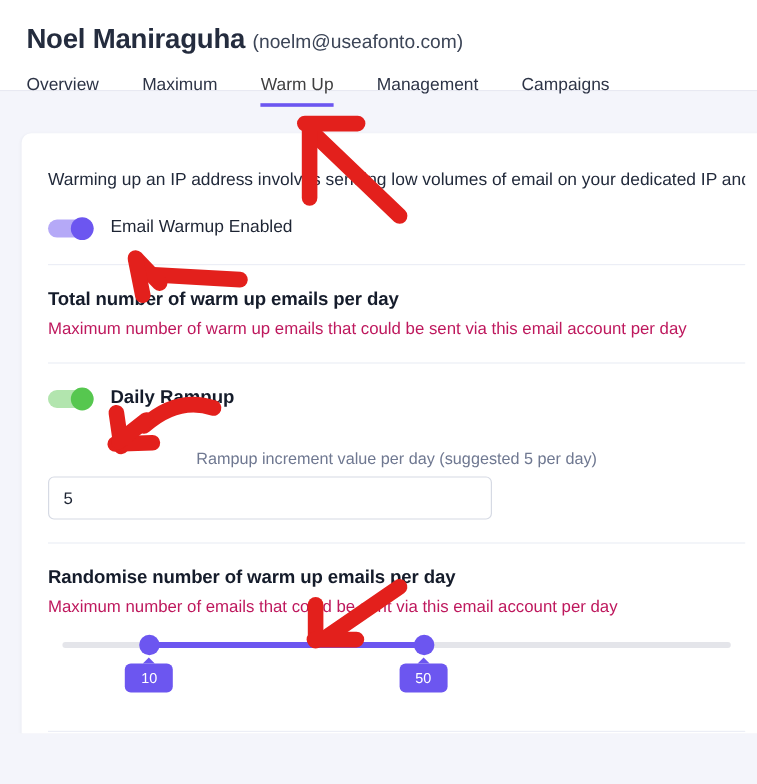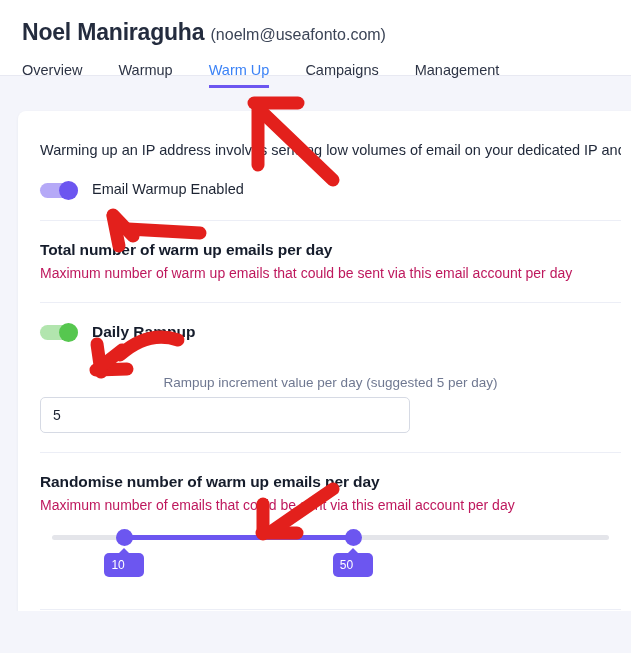--- a/index.html
+++ b/index.html
@@ -60,21 +60,21 @@
     font-size: 14.5px;
     color: #2d3446;
     padding: 0 0 7px 0;
     margin-right: 36px;
     cursor: pointer;
     border-bottom: 3px solid transparent;
     white-space: nowrap;
   }
   .tab:last-child { margin-right: 0; }
   .tab.active {
-    color: #3b82f6;
+    color: #404040;
     border-bottom-color: #6c56f0;
     font-weight: 500;
   }
 
   
   .card {
     position: absolute;
     left: 18px;
     top: 111px;
     right: -20px;
@@ -225,21 +225,21 @@
     cursor: pointer;
   }
   .slider-badge {
     position: absolute;
     top: 18px;
     transform: translateX(-50%);
     background: #6c56f0;
     color: #ffffff;
     font-size: 12px;
     min-width: 26px;
-    text-align: left;
+    text-align: center;
     padding: 5px 7px;
     border-radius: 5px;
     line-height: 14px;
   }
   .slider-badge::before {
     content: "";
     position: absolute;
     top: -5px;
     left: 50%;
     margin-left: -5px;
@@ -266,30 +266,30 @@
     <h1 class="page-title">
       <span>Noel Maniraguha</span>
       <span class="email">(noelm@useafonto.com)</span>
     </h1>
 
     <div class="tabs">
       <div class="tab">
         <span>Overview</span>
       </div>
       <div class="tab">
-        <span>Warmup</span>
+        <span>Maximum</span>
       </div>
       <div class="tab active">
         <span>Warm Up</span>
       </div>
       <div class="tab">
+        <span>Management</span>
+      </div>
+      <div class="tab">
         <span>Campaigns</span>
-      </div>
-      <div class="tab">
-        <span>Management</span>
       </div>
     </div>
   </div>
 
   <div class="card">
     <div class="card-inner">
 
       <div class="intro">Warming up an IP address involves sending low volumes of email on your dedicated IP and th</div>
 
       <div class="toggle-row">

